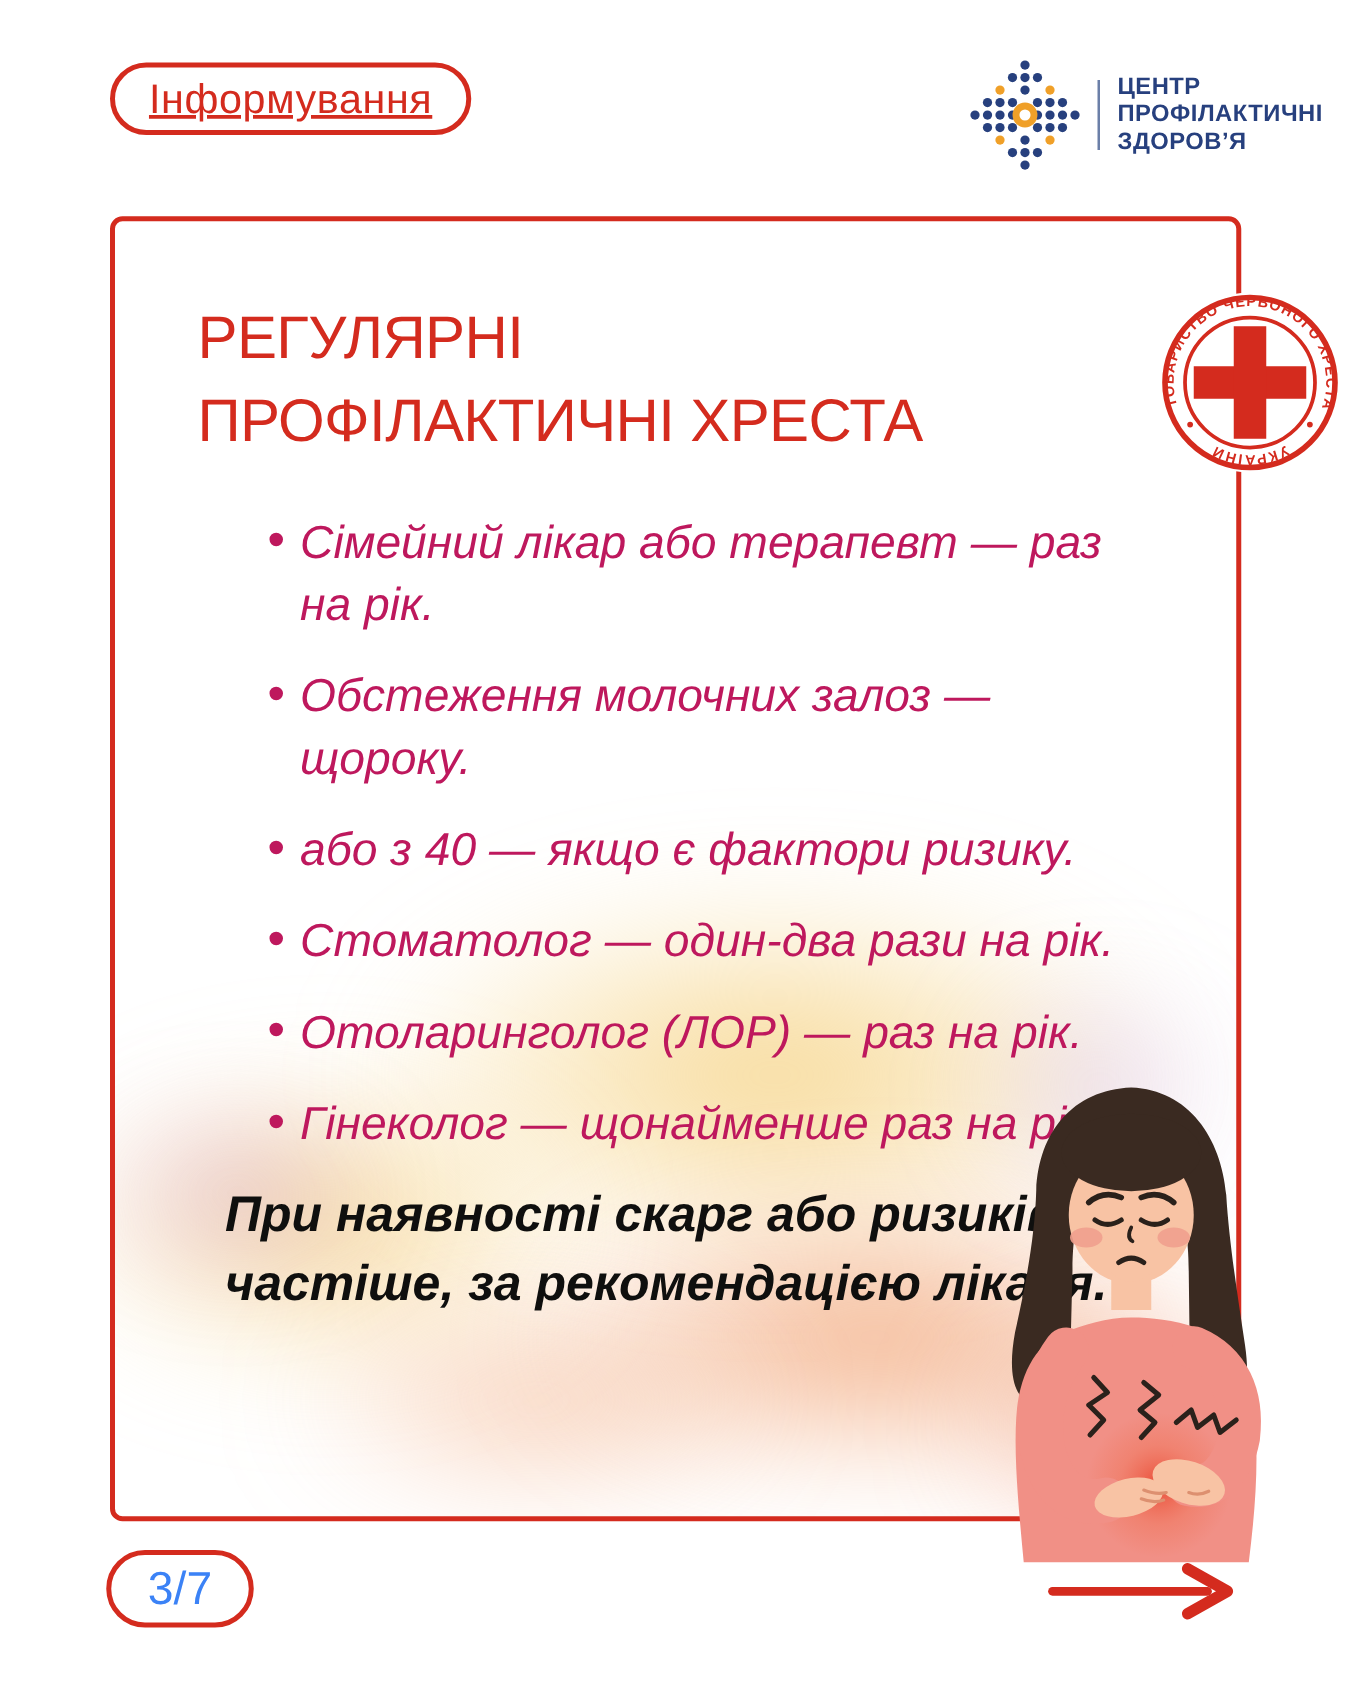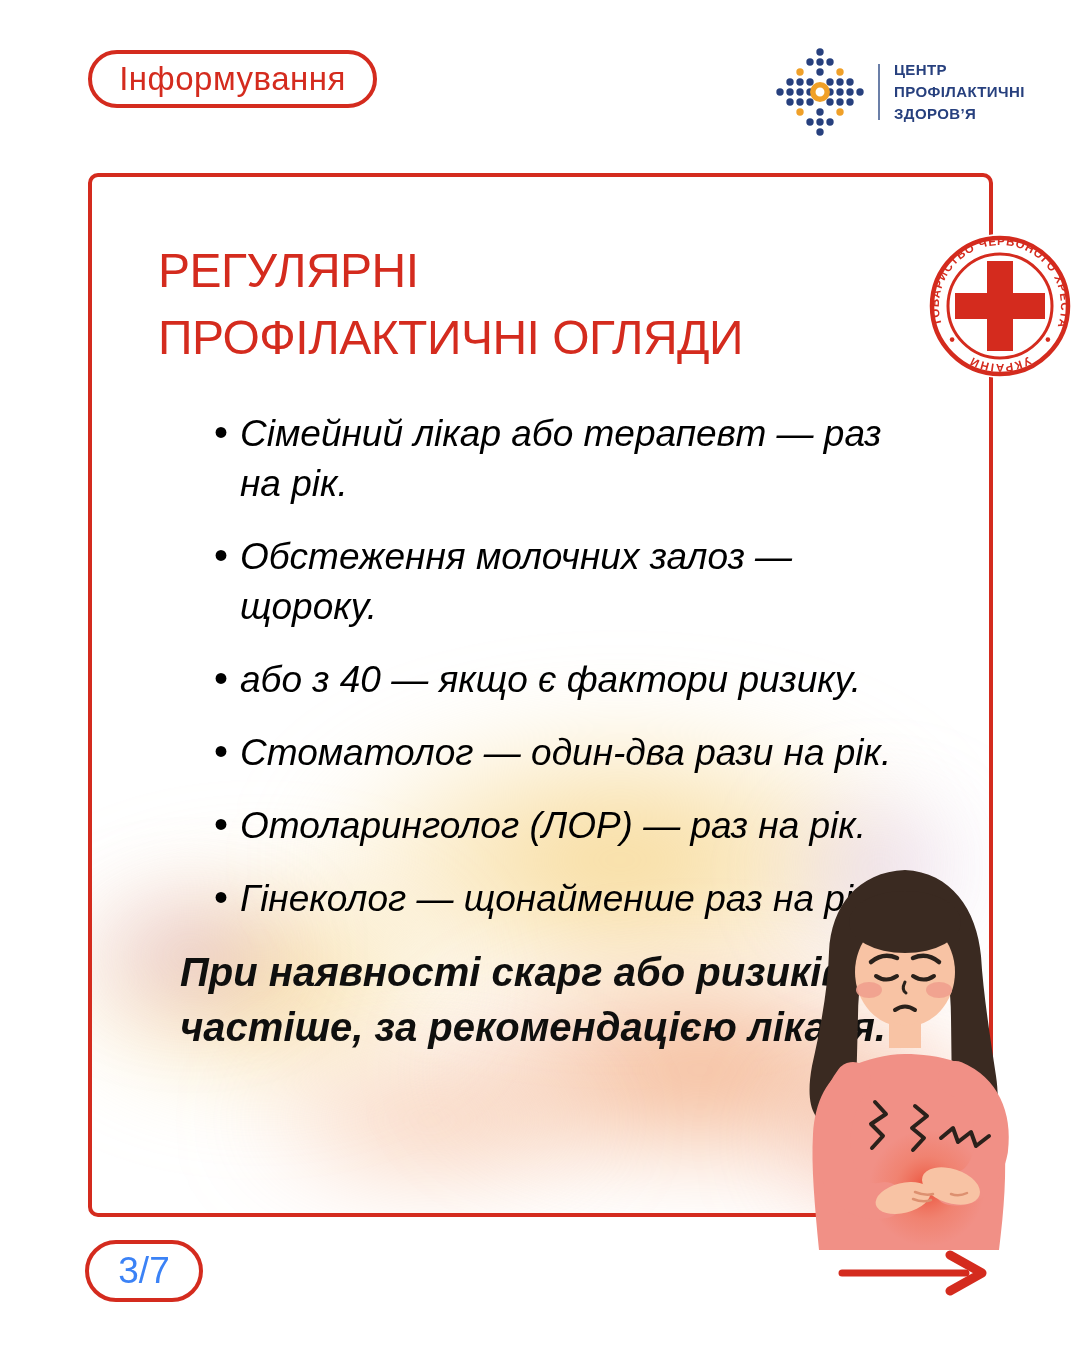--- a/index.html
+++ b/index.html
@@ -6,42 +6,42 @@
   body{
     width:1080px;height:1350px;position:relative;background:#ffffff;
     font-family:"Liberation Sans","DejaVu Sans",sans-serif;overflow:hidden;
   }
   .abs{position:absolute;}
   
   .category-badge{
     left:88px;top:50px;width:289px;height:58px;box-sizing:border-box;
     border:4px solid #D42B1E;border-radius:30px;
     display:flex;align-items:center;justify-content:center;
-    color:#D42B1E;font-size:33px;letter-spacing:.5px;
+    color:#D42B1E;font-size:33px;letter-spacing:.5px;text-decoration:underline;
   }
   .brand{left:770px;top:42px;display:flex;align-items:center;}
   .brand-logo{width:100px;height:100px;display:block;}
   .brand-divider{width:2px;height:56px;background:#6B7FA8;margin:0 14px 0 8px;}
   .brand-name{
-    color:#27407E;font-weight:bold;font-size:15px;line-height:22px;letter-spacing:.4px;
+    color:#27407E;font-weight:bold;font-size:19px;line-height:22px;letter-spacing:.4px;
   }
   
   .card{
     left:88px;top:173px;width:905px;height:1044px;box-sizing:border-box;
     border:4px solid #D42B1E;border-radius:10px;background:#fff;overflow:hidden;
   }
   .blob{position:absolute;border-radius:50%;filter:blur(45px);}
   .card-content{position:absolute;inset:0;z-index:2;}
   .card-title{
     left:66px;top:60px;color:#D42B1E;font-weight:400;
     font-size:48px;line-height:67px;letter-spacing:-.5px;
   }
   .checkup-list{
     left:122px;top:232px;width:706px;margin:0;padding:0;list-style:none;
-    color:#000000;font-style:italic;font-size:37px;line-height:50px;
+    color:#be185d;font-style:italic;font-size:37px;line-height:50px;
   }
   .checkup-list li{position:relative;padding-left:26px;margin-bottom:23px;}
   .checkup-list li::before{
     content:"\2022";position:absolute;left:0;top:-2px;font-size:40px;font-style:normal;
   }
   .bullet-line2{display:block;}
   .note{
     left:88px;top:768px;color:#0F0F0E;font-weight:bold;font-style:italic;
     font-size:40px;line-height:55px;
   }
@@ -119,21 +119,21 @@
   <div class="blob" style="left:-52px;top:683px;width:440px;height:240px;background:radial-gradient(closest-side,rgba(246,212,136,.85),rgba(246,212,136,0));"></div>
   <div class="blob" style="left:328px;top:783px;width:560px;height:220px;background:radial-gradient(closest-side,rgba(240,155,104,.85),rgba(240,155,104,0));"></div>
   <div class="blob" style="left:138px;top:863px;width:400px;height:160px;background:radial-gradient(closest-side,rgba(240,155,104,.55),rgba(240,155,104,0));"></div>
   <div class="blob" style="left:-17px;top:723px;width:230px;height:110px;background:radial-gradient(closest-side,rgba(199,127,196,.6),rgba(199,127,196,0));"></div>
   <div class="blob" style="left:688px;top:618px;width:200px;height:150px;background:radial-gradient(closest-side,rgba(201,166,224,.55),rgba(201,166,224,0));"></div>
   <div class="blob" style="left:668px;top:873px;width:260px;height:180px;background:radial-gradient(closest-side,rgba(238,132,96,.6),rgba(238,132,96,0));"></div>
 
   <div class="card-content">
     <div class="abs card-title">
       <div>РЕГУЛЯРНІ</div>
-      <div>ПРОФІЛАКТИЧНІ ОГЛЯДИ</div>
+      <div>ПРОФІЛАКТИЧНІ ХРЕСТА</div>
     </div>
 
     <ul class="abs checkup-list">
       <li>
         <span>Сімейний лікар або терапевт — раз на рік.</span>
         <span class="bullet-line2"></span>
       </li>
       <li>
         <span>Обстеження молочних залоз — щороку.</span>
         <span class="bullet-line2"></span>

